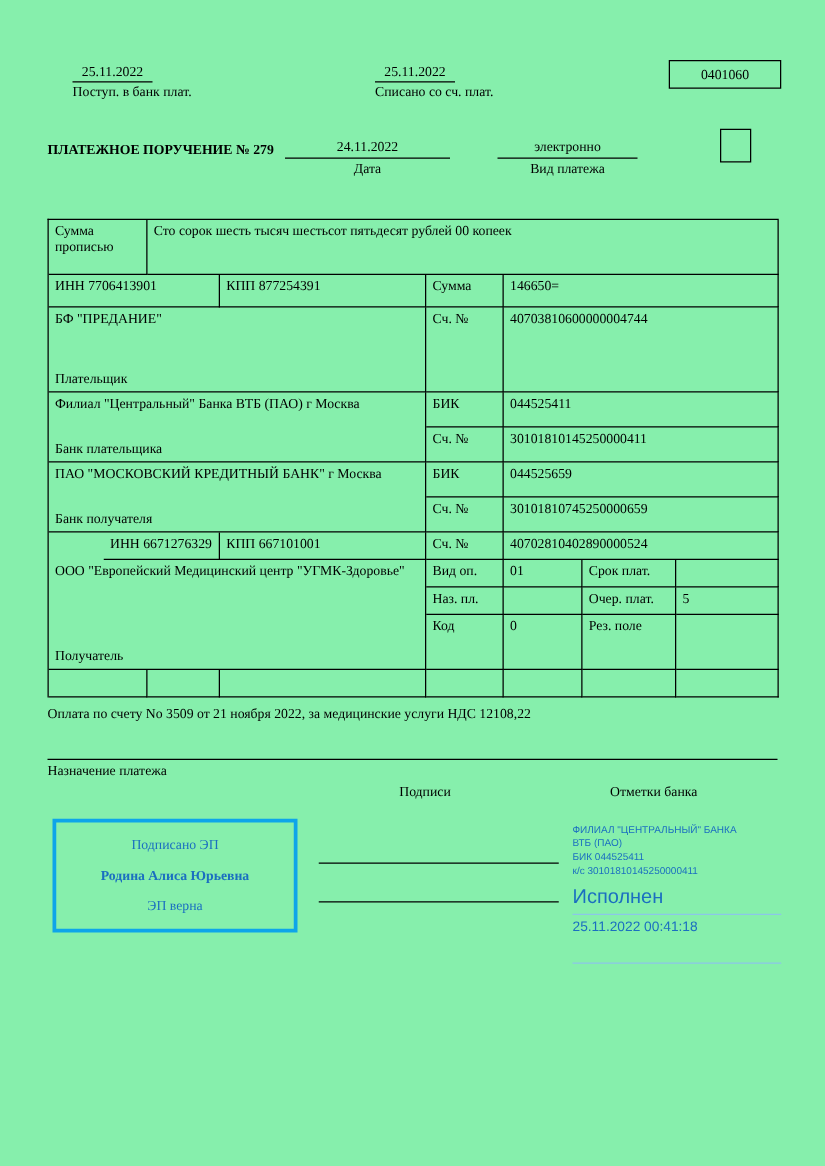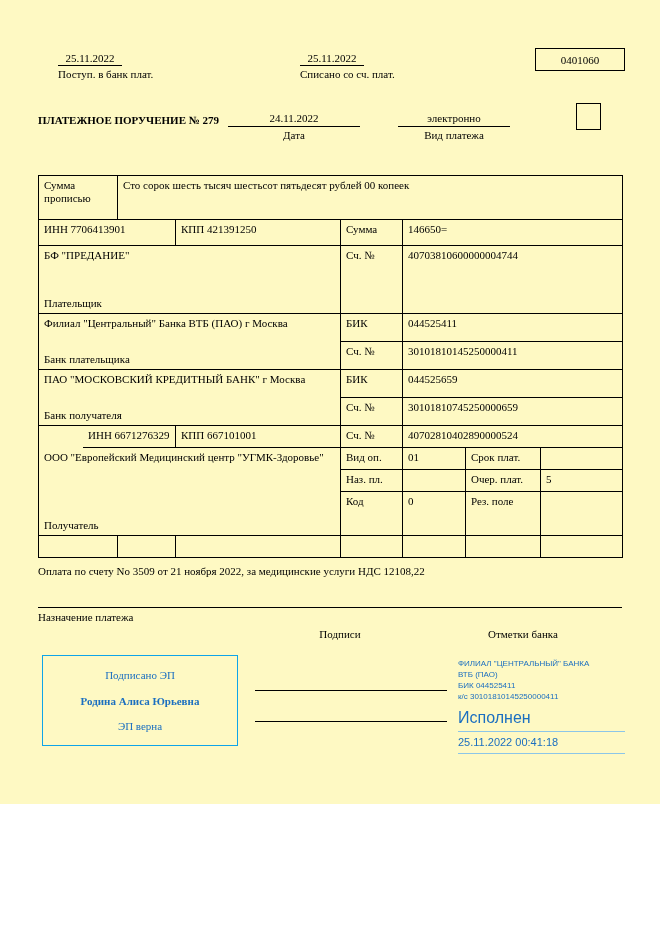--- a/index.html
+++ b/index.html
@@ -1,18 +1,18 @@
 <!DOCTYPE html>
 <html><head>
 <meta charset="utf-8">
 <style>
   * { margin:0; padding:0; box-sizing:border-box; }
   html,body { background:#ffffff; }
   .page {
-    position:relative; width:660px; height:804px; background:#fef9c3;
+    position:relative; width:660px; height:933px; background:#86efac;
     font-family:"Liberation Serif", serif; font-size:11px; color:#000;
     overflow:hidden;
   }
   .abs { position:absolute; }
   .bold { font-weight:bold; }
   .center { text-align:center;font-family:Liberation Serif, serif; }
 
   
   .datebox { text-align:left; }
   .u { display:inline-block; min-width:64px; border-bottom:1px solid #000; text-align:center; padding:0 4px 1px; }
@@ -28,31 +28,31 @@
     grid-template-rows:44px 26px 68px 28px 28px 28px 28px 22px 22px 22px 44px 22px;
     border-top:1px solid #000; border-left:1px solid #000;
   }
   .cell { border-right:1px solid #000; border-bottom:1px solid #000; padding:3px 5px; overflow:hidden; line-height:13px; }
   .namecell { display:flex; flex-direction:column; justify-content:space-between; }
 
   .sigline { border-top:1px solid #000; height:0; }
 
   
   .esign-box {
-    border:1px solid #0ea5e9; color:#1b6fc0;
+    border:3px solid #0ea5e9; color:#1b6fc0;
     display:flex; flex-direction:column; justify-content:space-evenly;
     text-align:center; font-size:11px;
   }
   .esign-name { font-weight:bold; }
 
   
   .stamp { color:#1b6fc0; font-family:"Liberation Sans", sans-serif; }
   .st-s { font-size:8px; line-height:11px; }
   .st-status { font-size:16px; margin-top:7px; padding-bottom:4px; border-bottom:1px solid #8cc6e8; }
-  .st-dt { font-size:11px; padding:4px 0 5px; border-bottom:1px solid #8cc6e8; }
+  .st-dt { font-size:11px; padding:4px 0 22px; border-bottom:1px solid #8cc6e8; }
 </style>
 </head>
 <body>
 
 <div class="page">
 
   <div class="abs datebox" style="left:58px; top:52px; width:126px;">
     <span class="u">25.11.2022</span>
     <span class="cap">Поступ. в банк плат.</span>
   </div>
@@ -74,21 +74,21 @@
     <span class="cap cap-center">Вид платежа</span>
   </div>
   <div class="abs codebox" style="left:576px; top:103px; width:25px; height:27px;"></div>
 
   <div class="tbl">
 
     <div class="cell" style="grid-area:1/1/2/2;">Сумма прописью</div>
     <div class="cell" style="grid-area:1/2/2/8;">Сто сорок шесть тысяч шестьсот пятьдесят рублей 00 копеек</div>
 
     <div class="cell" style="grid-area:2/1/3/3;">ИНН 7706413901</div>
-    <div class="cell" style="grid-area:2/3/3/4;">КПП  421391250</div>
+    <div class="cell" style="grid-area:2/3/3/4;">КПП  877254391</div>
     <div class="cell" style="grid-area:2/4/3/5;">Сумма</div>
     <div class="cell" style="grid-area:2/5/3/8;">146650=</div>
 
     <div class="cell namecell" style="grid-area:3/1/4/4;">
       <div>БФ "ПРЕДАНИЕ"</div>
       <div>Плательщик</div>
     </div>
     <div class="cell" style="grid-area:3/4/4/5;">Сч. №</div>
     <div class="cell" style="grid-area:3/5/4/8;">40703810600000004744</div>
 

